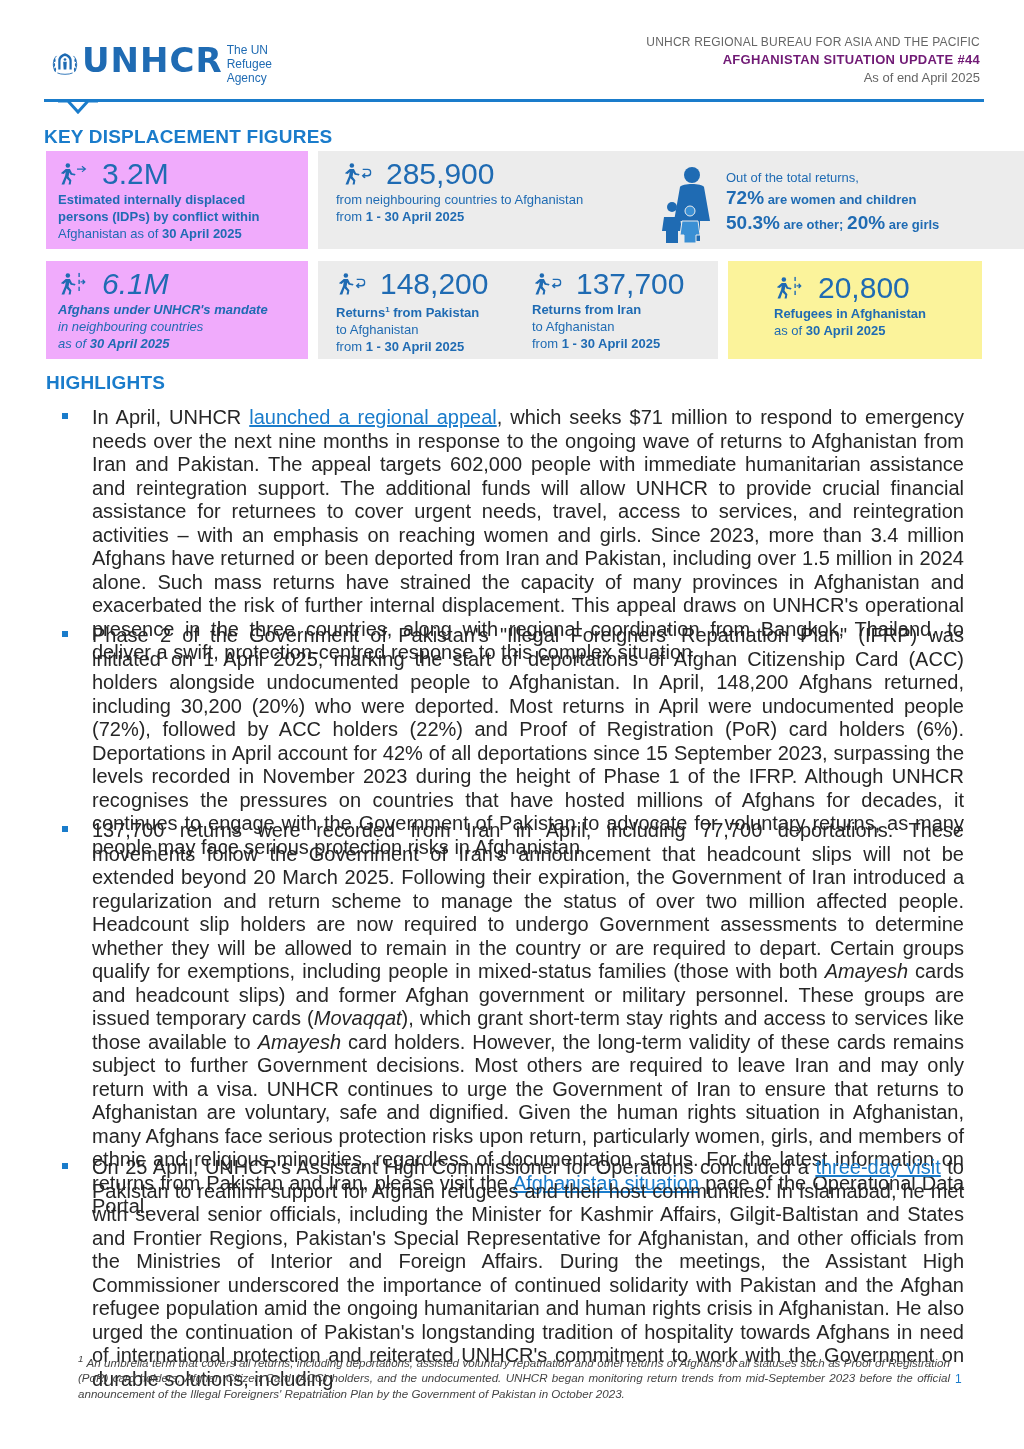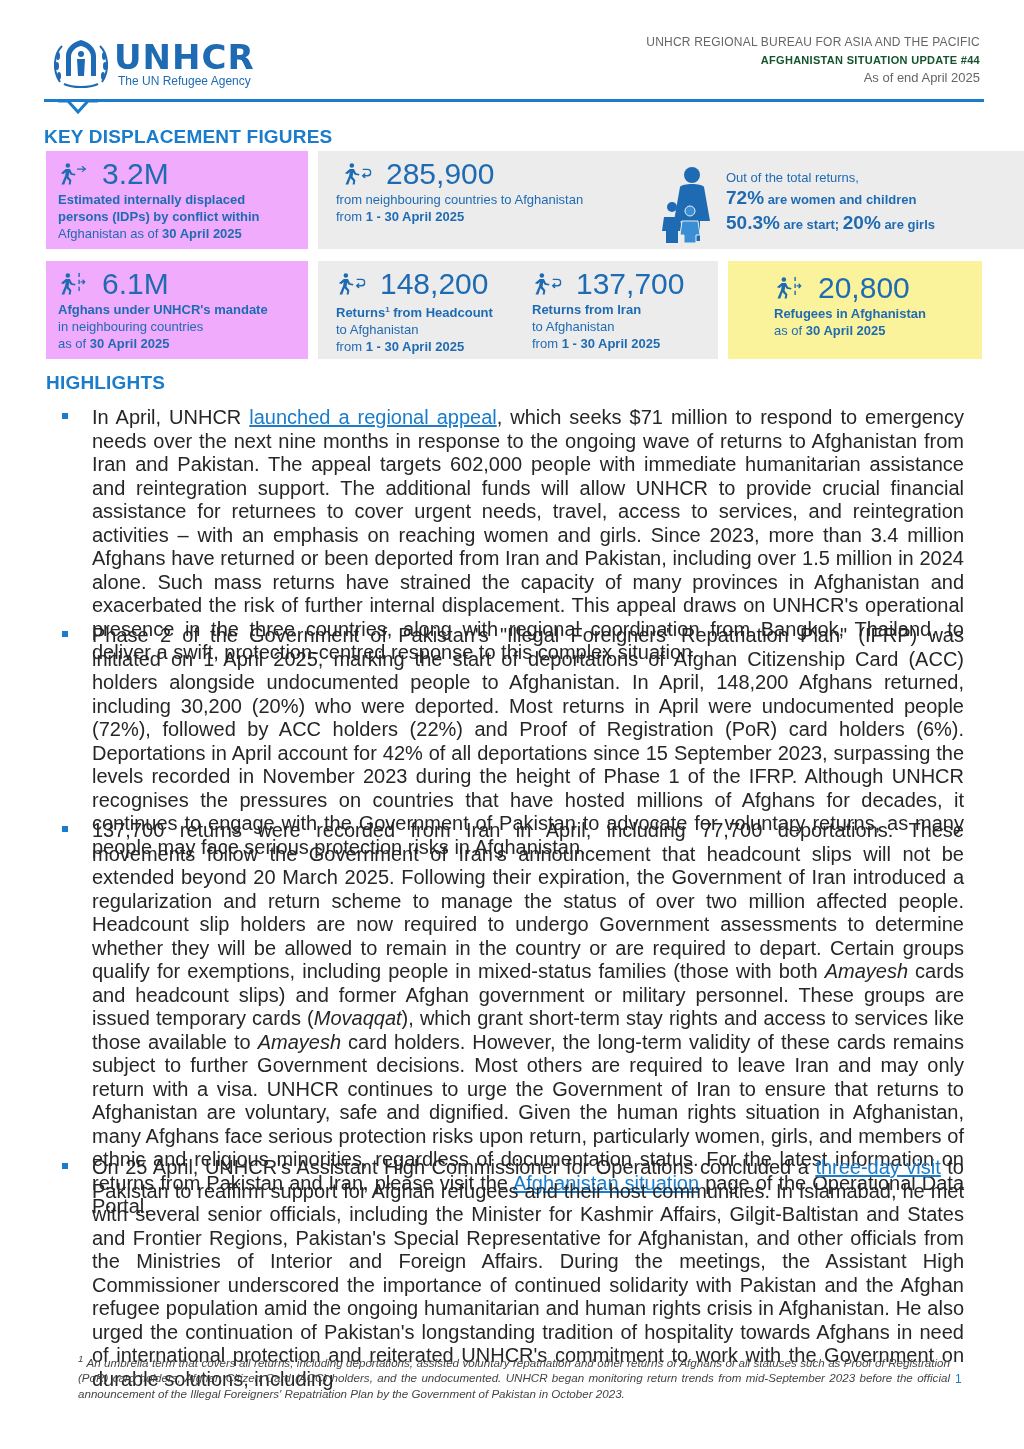--- a/index.html
+++ b/index.html
@@ -3,27 +3,27 @@
 <meta charset="utf-8">
 <style>
   html, body { margin: 0; padding: 0; background: #ffffff; }
   body { width: 1024px; height: 1449px; position: relative; overflow: hidden;
          font-family: "Liberation Sans", sans-serif; color: #222; }
   .abs { position: absolute; }
 
   
   .logo { left: 52px; top: 36px; width: 220px; height: 56px; display: flex; align-items: center; }
   .logo-emblem { width: 58px; height: 56px; }
-  .logo-text { margin-left: 4px; display: flex; flex-direction: column; }
+  .logo-text { margin-left: 4px; display: flex; flex-direction: row; }
   .logo-word { font-family: "DejaVu Sans", sans-serif; font-weight: bold; font-size: 34px; color: #1f6bb3; line-height: 34px; letter-spacing: 1px; }
   .logo-sub { font-size: 12px; color: #1f6bb3; line-height: 14px; margin-left: 4px; }
 
   .hdr-right { right: 44px; top: 34px; text-align: right; }
   .hdr-line1 { font-size: 12px; color: #666; letter-spacing: 0.2px; line-height: 17px; }
-  .hdr-line2 { font-size: 11px; color: #14532d; font-weight: bold; line-height: 18px; letter-spacing: 0.3px; }
+  .hdr-line2 { font-size: 13px; color: #701a75; font-weight: bold; line-height: 18px; letter-spacing: 0.3px; }
   .hdr-line3 { font-size: 13px; color: #666; line-height: 17px; }
 
   .rule { left: 44px; top: 99px; width: 940px; height: 3px; background: #1a7ccb; }
   .notch { left: 58px; top: 100px; width: 40px; height: 14px; }
 
   .section-title { font-size: 19px; color: #1a7ccb; font-weight: bold; letter-spacing: 0.2px; }
 
   
   .box { position: absolute; box-sizing: border-box; padding: 6px 12px; }
   .teal { background: #f0abfc; }
@@ -135,26 +135,26 @@
     <path d="M4 52 H20 L22 66 H18 V78 H6 V66 H2 Z" fill="#1f6bb3"></path>
     <circle cx="30" cy="46" r="5" fill="#3a8fd4" stroke="#ececec" stroke-width="1"></circle>
     <path d="M22 56 H38 L40 70 H36 V78 H24 V70 H20 Z" fill="#3a8fd4" stroke="#ececec" stroke-width="1"></path>
   </svg>
   <div class="abs" style="left:408px; top:18px;">
     <div class="desc">Out of the total returns,</div>
     <div class="desc" style="line-height:23px;">
       <span class="pct">72%</span><span class="lbl"> are women and children</span>
     </div>
     <div class="desc" style="line-height:23px;">
-      <span class="pct">50.3%</span><span class="lbl"> are start; </span><span class="pct">20%</span><span class="lbl"> are girls</span>
-    </div>
-  </div>
-</div>
-
-<div class="box teal" style="left:46px; top:261px; width:262px; height:98px;">
+      <span class="pct">50.3%</span><span class="lbl"> are other; </span><span class="pct">20%</span><span class="lbl"> are girls</span>
+    </div>
+  </div>
+</div>
+
+<div class="box teal" style="left:46px; top:261px; width:262px; height:98px;font-style:italic;">
   <div class="big">
     <svg class="ico" viewBox="0 0 54 32">
       <use href="#walker" x="0" y="0" width="40" height="32"></use>
       <use href="#border" x="26" y="0" width="14" height="30"></use>
     </svg>
     <span>6.1M</span>
   </div>
   <div class="desc lbl">Afghans under UNHCR's mandate</div>
   <div class="desc">in neighbouring countries</div>
   <div class="desc"><span>as of </span><b>30 April 2025</b></div>
@@ -162,21 +162,21 @@
 
 <div class="box gray" style="left:318px; top:261px; width:400px; height:98px;">
   <div class="abs" style="left:18px; top:6px;">
     <div class="big">
       <svg class="ico" viewBox="0 0 54 32">
         <use href="#walker" x="0" y="0" width="40" height="32"></use>
         <use href="#return-arrow" x="26" y="6" width="16" height="16"></use>
       </svg>
       <span>148,200</span>
     </div>
-    <div class="desc lbl"><span>Returns</span><sup style="font-size:8px;">1</sup><span> from Headcount</span></div>
+    <div class="desc lbl"><span>Returns</span><sup style="font-size:8px;">1</sup><span> from Pakistan</span></div>
     <div class="desc">to Afghanistan</div>
     <div class="desc"><span>from </span><b>1 - 30 April 2025</b></div>
   </div>
   <div class="abs" style="left:214px; top:6px;">
     <div class="big">
       <svg class="ico" viewBox="0 0 54 32">
         <use href="#walker" x="0" y="0" width="40" height="32"></use>
         <use href="#return-arrow" x="26" y="6" width="16" height="16"></use>
       </svg>
       <span>137,700</span>

